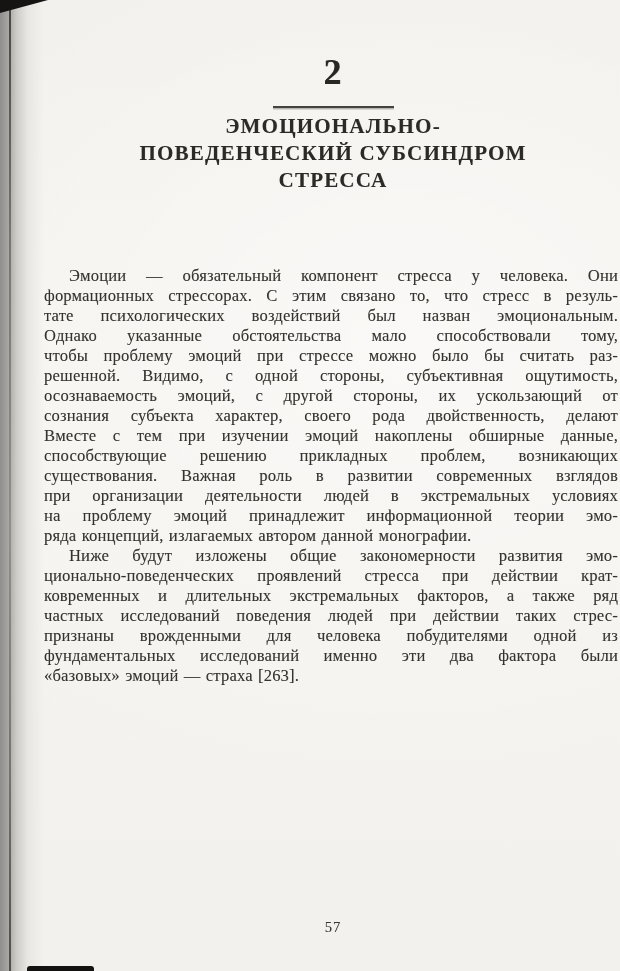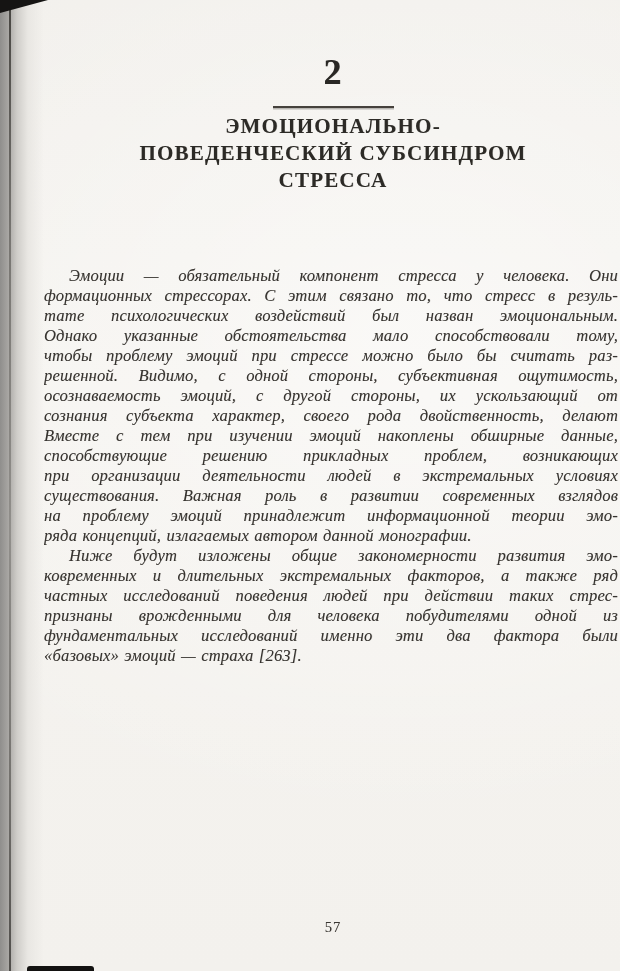--- a/index.html
+++ b/index.html
@@ -87,21 +87,20 @@
   
   .body {
     position: absolute;
     top: 266px; left: 44px;
     width: 574px;
     font-size: 16.5px;
     letter-spacing: 0.2px;
     word-spacing: 1px;
     color: #36332f;
     text-shadow: 0.35px 0.35px 0.55px rgba(54,51,47,0.3);
-    font-style: italic;
   }
   .line {
     display: block;
     height: 20px;
     line-height: 20px;
     text-align: justify;
     text-align-last: justify;
     overflow: hidden;
   }
   .line.indent { text-indent: 25px; }
@@ -141,25 +140,26 @@
     <div class="line indent">Эмоции — обязательный компонент стресса у человека. Они</div>
     <div class="line">формационных стрессорах. С этим связано то, что стресс в резуль-</div>
     <div class="line">тате психологических воздействий был назван эмоциональным.</div>
     <div class="line">Однако указанные обстоятельства мало способствовали тому,</div>
     <div class="line">чтобы проблему эмоций при стрессе можно было бы считать раз-</div>
     <div class="line">решенной. Видимо, с одной стороны, субъективная ощутимость,</div>
     <div class="line">осознаваемость эмоций, с другой стороны, их ускользающий от</div>
     <div class="line">сознания субъекта характер, своего рода двойственность, делают</div>
     <div class="line">Вместе с тем при изучении эмоций накоплены обширные данные,</div>
     <div class="line">способствующие решению прикладных проблем, возникающих</div>
+    <div class="line">существования. Важная роль в развитии современных взглядов</div>
     <div class="line">при организации деятельности людей в экстремальных условиях</div>
-    <div class="line">существования. Важная роль в развитии современных взглядов</div>
     <div class="line">на проблему эмоций принадлежит информационной теории эмо-</div>
     <div class="line last">ряда концепций, излагаемых автором данной монографии.</div>
     <div class="line indent">Ниже будут изложены общие закономерности развития эмо-</div>
+    <div class="line">ционально-поведенческих проявлений стресса при действии крат-</div>
     <div class="line">ковременных и длительных экстремальных факторов, а также ряд</div>
     <div class="line">частных исследований поведения людей при действии таких стрес-</div>
     <div class="line">признаны врожденными для человека побудителями одной из</div>
     <div class="line">фундаментальных исследований именно эти два фактора были</div>
     <div class="line last">«базовых» эмоций — страха [263].</div>
   </div>
 
   <div class="folio">57</div>
 
 </div>

